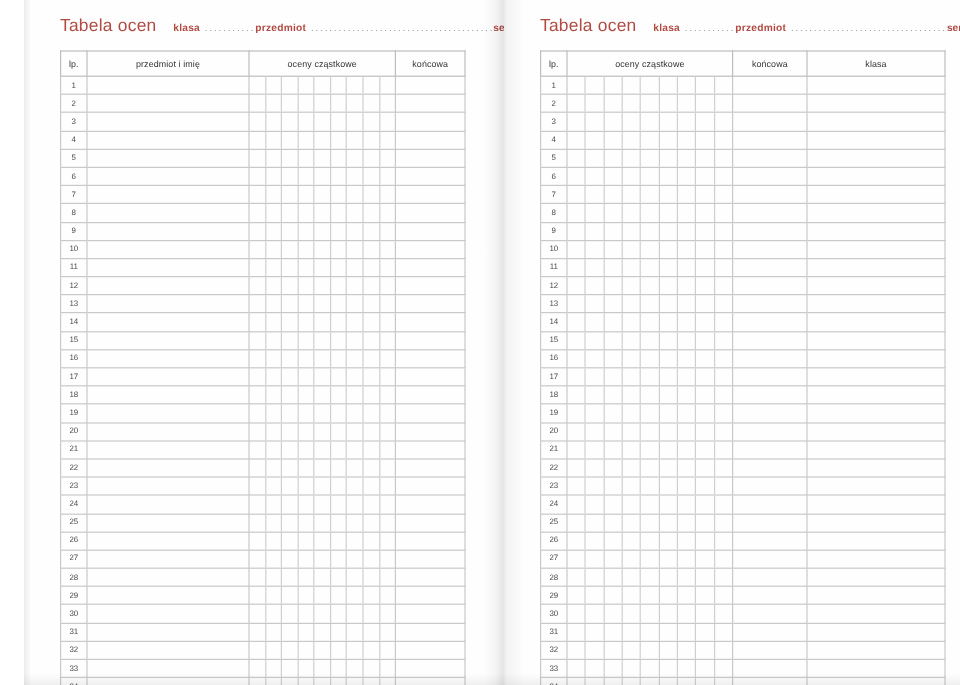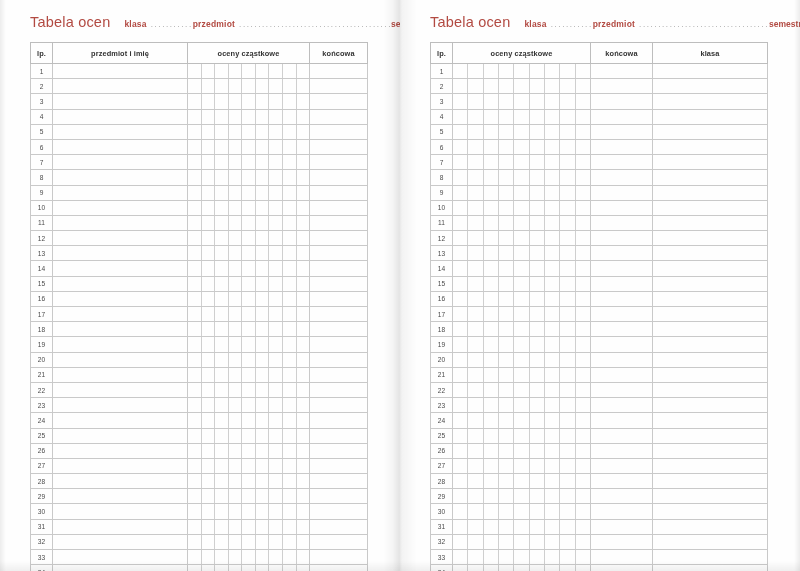--- a/index.html
+++ b/index.html
@@ -12,20 +12,21 @@
     height: 571px;
     font-family: "Liberation Sans", sans-serif;
     overflow: hidden;
     position: relative;
   }
   .spread {
     position: absolute;
     inset: 0;
     display: flex;
     background: #be185d;
+    margin-left: 20px;
   }
   .page {
     position: relative;
     box-sizing: border-box;
     background: #fefefe;
   }
   .page-left {
     width: 400px;
     height: 571px;
     padding: 14px 33px 0 30px;
@@ -134,21 +135,21 @@
   }
   table.grades th,
   table.grades td {
     border: 1px solid #c9c9c9;
     padding: 0;
     height: 14.2px;
   }
   table.grades thead th {
     height: 20px;
     font-size: 7.4px;
-    font-weight: bold;
+    font-weight: normal;
     color: #333333;
     text-align: center;
     vertical-align: middle;
     border-color: #bdbdbd;
     letter-spacing: .1px;
   }
   td.lp {
     text-align: center;
     font-size: 6.6px;
     color: #4a4a4a;

